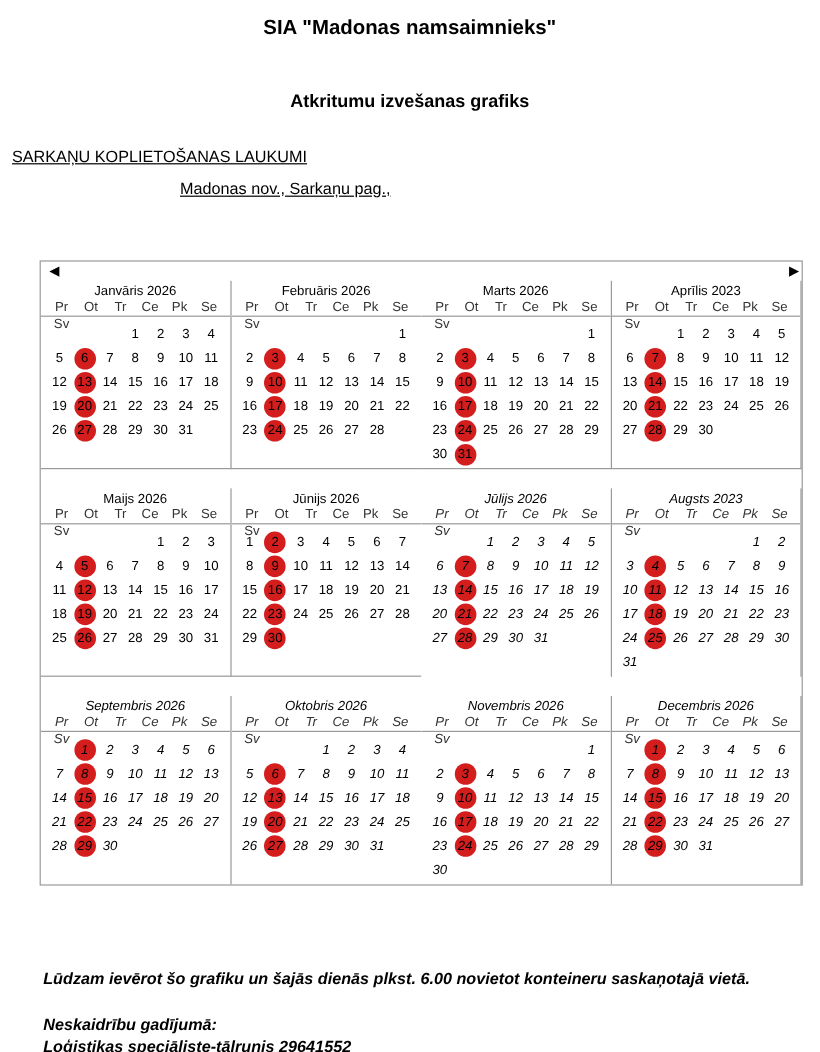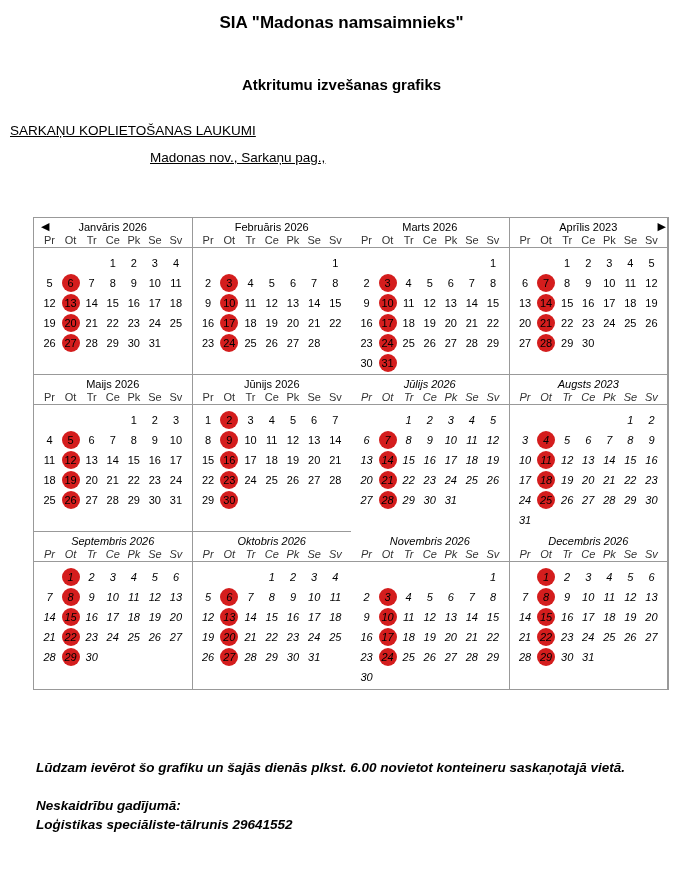--- a/index.html
+++ b/index.html
@@ -28,29 +28,30 @@
     position:relative;
     margin:52px 0 0 33px;width:636px;
     border:1px solid #999;
     display:grid;grid-template-columns:repeat(4,1fr);
     box-sizing:border-box;
   }
   .month-cell{
     height:157px;box-sizing:border-box;
     border-right:1px solid #999;border-bottom:1px solid #999;
     overflow:hidden;
+    margin-top:16px;
   }
   .month-cell:nth-child(4n){border-right:none;}
   .month-cell:nth-child(n+9){border-bottom:none;font-style:italic;}
   .month-title{
     padding-top:3px;height:12px;line-height:12px;
     text-align:center;font-size:11px;color:#000;
   }
   .dow-row{
-    display:grid;grid-template-columns:repeat(7,1fr);
+    display:grid;grid-template-columns:repeat(6,1fr);
     padding:0 5px;height:14px;line-height:14px;
     font-size:11px;color:#333;text-align:center;
     border-bottom:1px solid #999;
   }
   .weeks{padding:5px 5px 0;}
   .week-row{display:grid;grid-template-columns:repeat(7,1fr);height:20px;}
   .day{display:flex;align-items:center;justify-content:center;font-size:11px;}
   .num{
     display:flex;align-items:center;justify-content:center;
     width:18px;height:18px;border-radius:50%;

